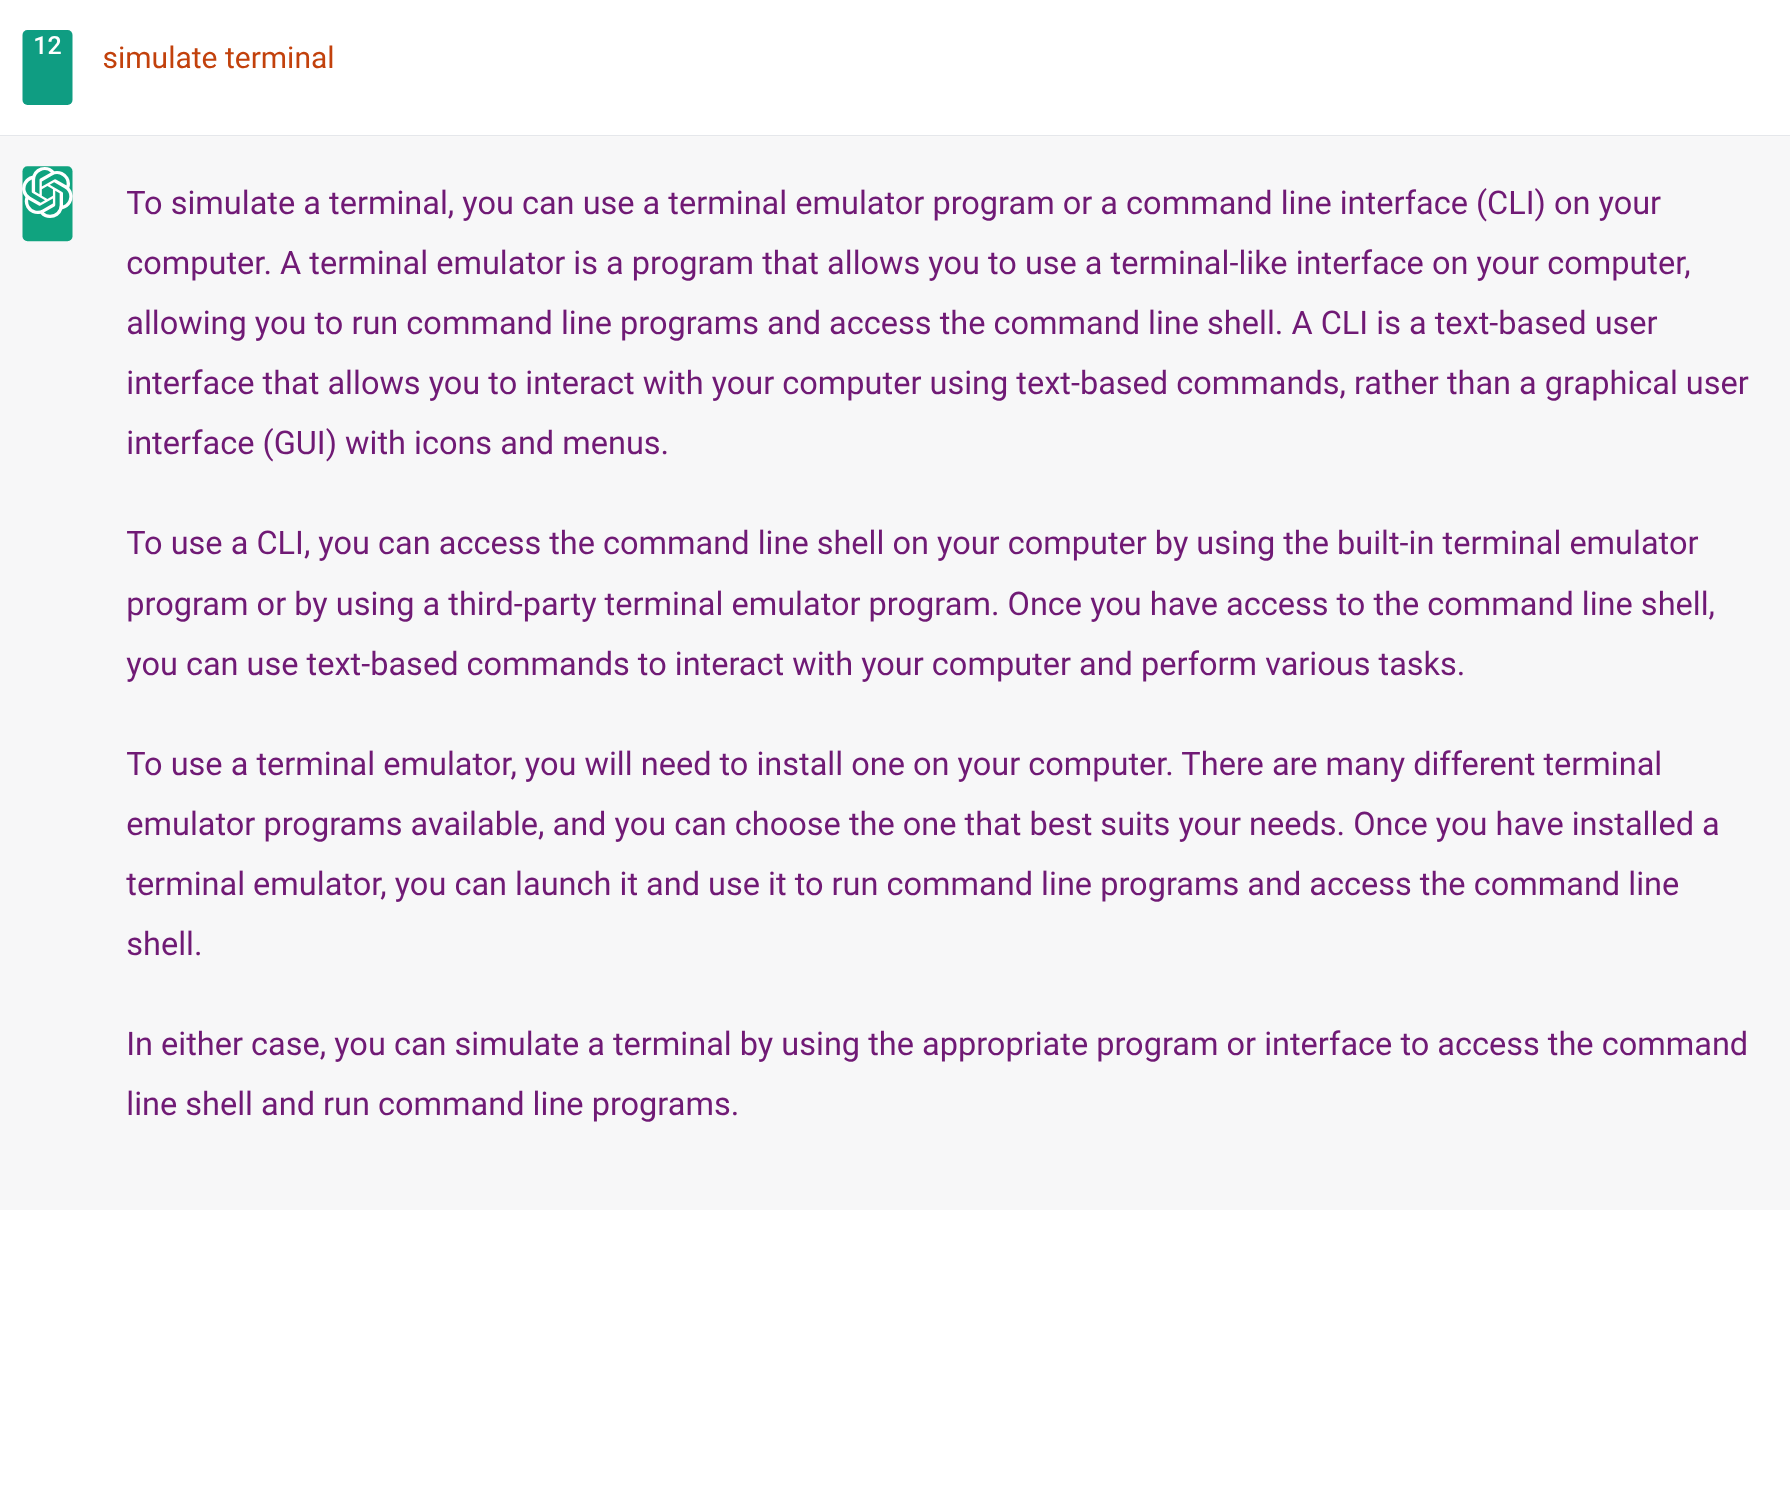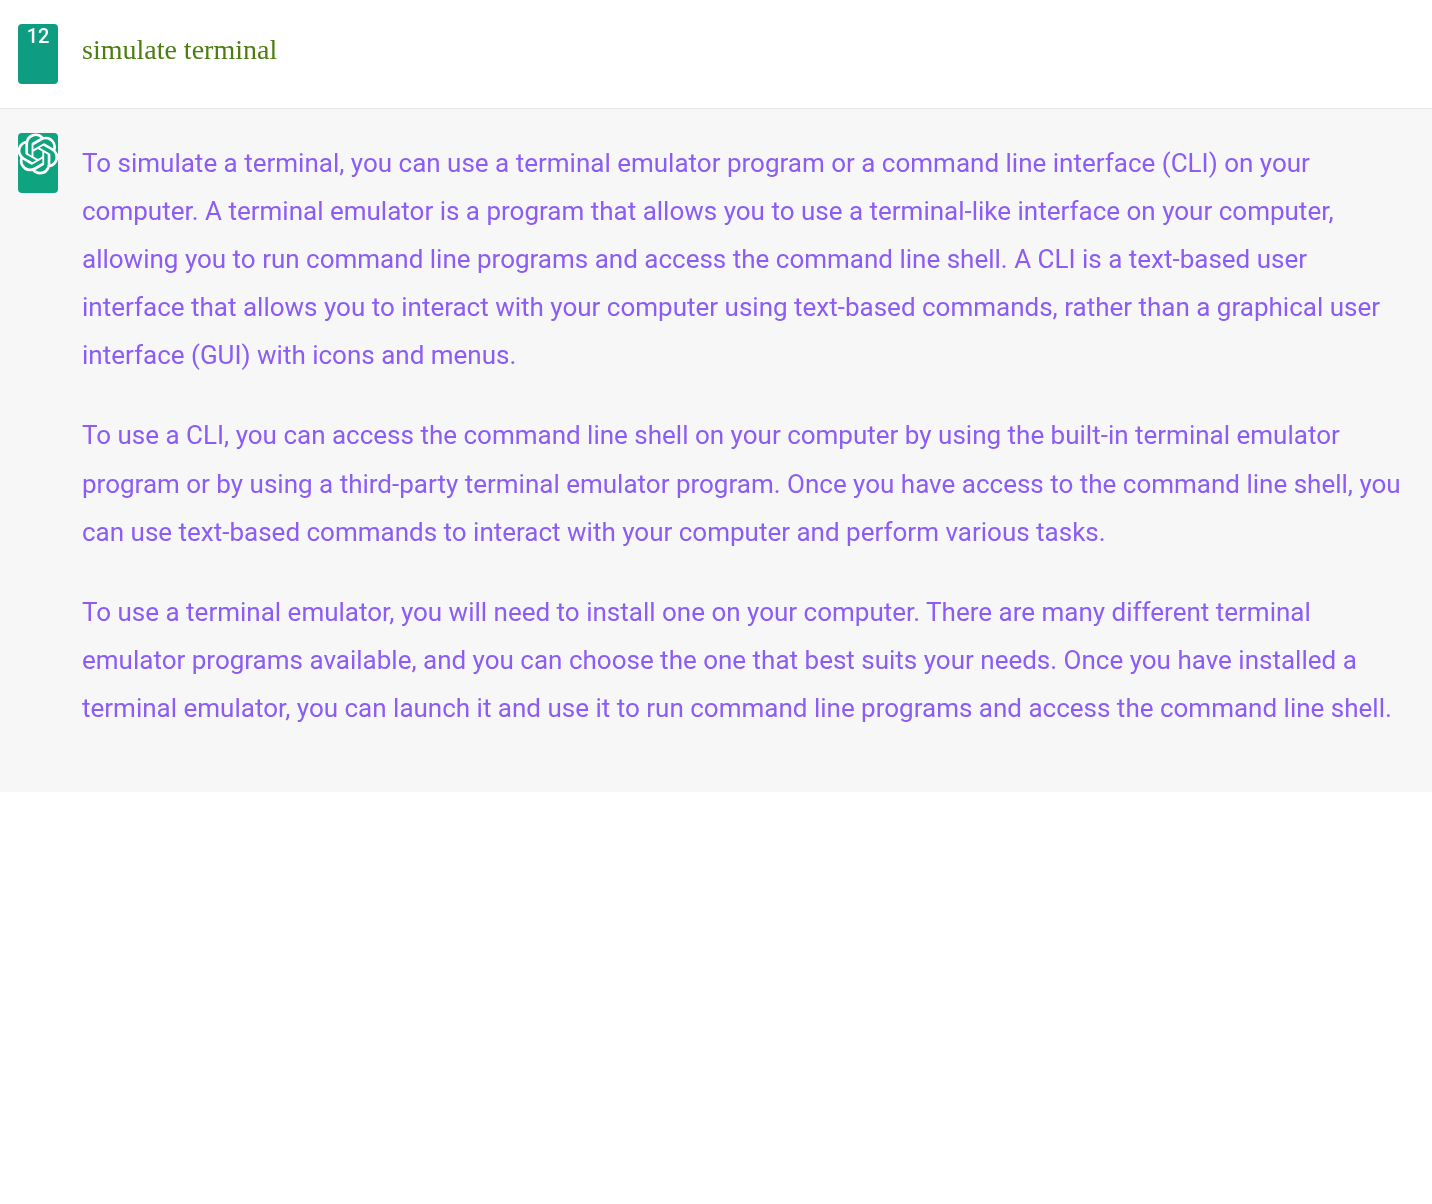--- a/index.html
+++ b/index.html
@@ -49,30 +49,30 @@
     .assistant-avatar svg {
       width: 42px;
       height: 42px;
     }
     .message-content {
       flex: 1;
       padding-top: 6px;
       padding-right: 10px;
     }
     .user-message {
-      font-size: 28px;
+      font-size: 24px;
       line-height: 1.4;
-      color: #4d7c0f;
-      font-family: Liberation Serif, serif;
+      color: #c2410c;
     }
     .assistant-message p {
       font-size: 26px;
       line-height: 1.85;
-      color: #8b5cf6;
+      color: #701a75;
       margin-bottom: 32px;
+      margin-left: 19px;
     }
     .assistant-message p:last-child {
       margin-bottom: 0;
     }
   </style>
 </head>
 <body>
 
 <div class="message-row user-row">
   <div class="avatar user-avatar">
@@ -88,14 +88,15 @@
     <span>
       <svg viewBox="0 0 41 41" fill="none" xmlns="http://www.w3.org/2000/svg">
         <path d="M37.532 16.87a9.963 9.963 0 0 0-.856-8.184 10.078 10.078 0 0 0-10.855-4.835A9.964 9.964 0 0 0 18.306.5a10.079 10.079 0 0 0-9.614 6.977 9.967 9.967 0 0 0-6.664 4.834 10.08 10.08 0 0 0 1.24 11.817 9.965 9.965 0 0 0 .856 8.185 10.079 10.079 0 0 0 10.855 4.835 9.965 9.965 0 0 0 7.516 3.35 10.078 10.078 0 0 0 9.617-6.981 9.967 9.967 0 0 0 6.663-4.834 10.079 10.079 0 0 0-1.243-11.813ZM22.498 37.886a7.474 7.474 0 0 1-4.799-1.735c.061-.033.168-.091.237-.134l7.964-4.6a1.294 1.294 0 0 0 .655-1.134V19.054l3.366 1.944a.12.12 0 0 1 .066.092v9.299a7.505 7.505 0 0 1-7.49 7.496ZM6.392 31.006a7.471 7.471 0 0 1-.894-5.023c.06.036.162.099.237.141l7.964 4.6a1.297 1.297 0 0 0 1.308 0l9.724-5.614v3.888a.12.12 0 0 1-.048.103l-8.051 4.649a7.504 7.504 0 0 1-10.24-2.744ZM4.297 13.62A7.469 7.469 0 0 1 8.2 10.333c0 .068-.004.19-.004.274v9.201a1.294 1.294 0 0 0 .654 1.132l9.723 5.614-3.366 1.944a.12.12 0 0 1-.114.01L7.04 23.856a7.504 7.504 0 0 1-2.743-10.237Zm27.658 6.437-9.724-5.615 3.367-1.943a.121.121 0 0 1 .113-.01l8.052 4.648a7.498 7.498 0 0 1-1.158 13.528v-9.476a1.293 1.293 0 0 0-.65-1.132Zm3.35-5.043c-.059-.037-.162-.099-.236-.141l-7.965-4.6a1.298 1.298 0 0 0-1.308 0l-9.723 5.614v-3.888a.12.12 0 0 1 .048-.103l8.05-4.645a7.497 7.497 0 0 1 11.135 7.763Zm-21.063 6.929-3.367-1.944a.12.12 0 0 1-.065-.092v-9.299a7.497 7.497 0 0 1 12.293-5.756 6.94 6.94 0 0 0-.236.134l-7.965 4.6a1.294 1.294 0 0 0-.654 1.132l-.006 11.225Zm1.829-3.943 4.33-2.501 4.332 2.5v5l-4.331 2.5-4.331-2.5V18Z" fill="currentColor"></path>
       </svg>
     </span>
   </div>
   <div class="message-content assistant-message">
     <p>To simulate a terminal, you can use a terminal emulator program or a command line interface (CLI) on your computer. A terminal emulator is a program that allows you to use a terminal-like interface on your computer, allowing you to run command line programs and access the command line shell. A CLI is a text-based user interface that allows you to interact with your computer using text-based commands, rather than a graphical user interface (GUI) with icons and menus.</p>
     <p>To use a CLI, you can access the command line shell on your computer by using the built-in terminal emulator program or by using a third-party terminal emulator program. Once you have access to the command line shell, you can use text-based commands to interact with your computer and perform various tasks.</p>
     <p>To use a terminal emulator, you will need to install one on your computer. There are many different terminal emulator programs available, and you can choose the one that best suits your needs. Once you have installed a terminal emulator, you can launch it and use it to run command line programs and access the command line shell.</p>
+    <p>In either case, you can simulate a terminal by using the appropriate program or interface to access the command line shell and run command line programs.</p>
   </div>
 </div>
 
 </body></html>

